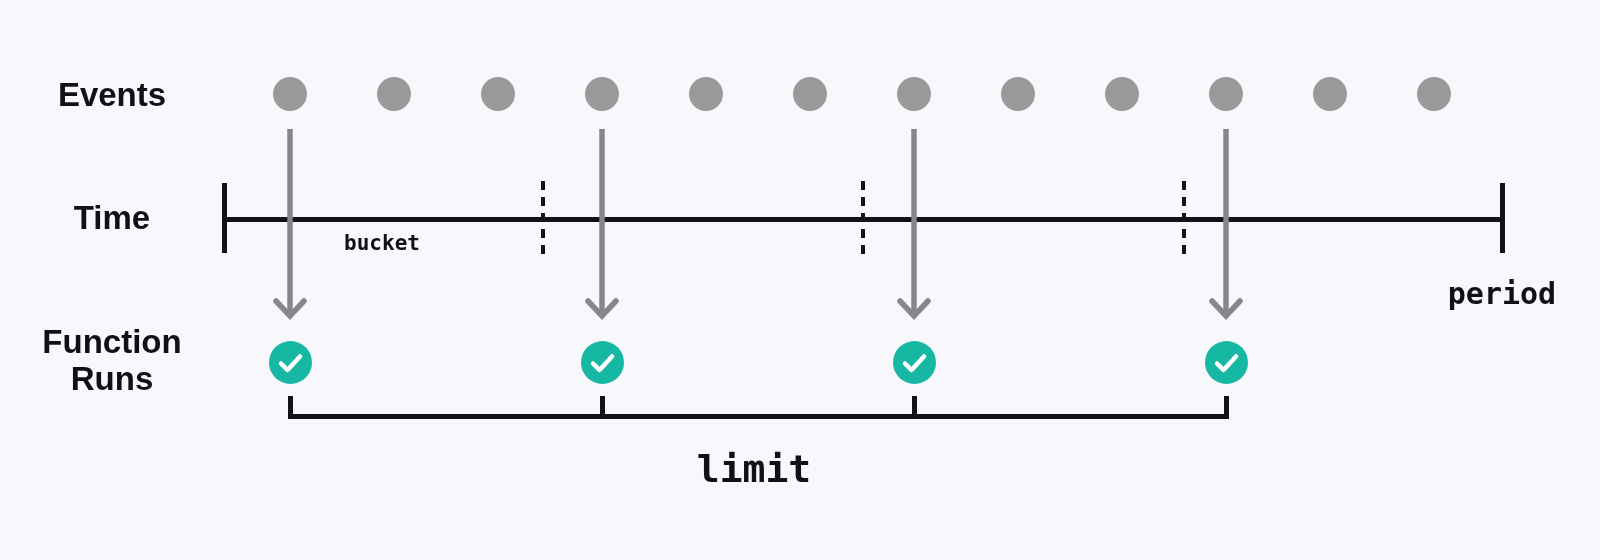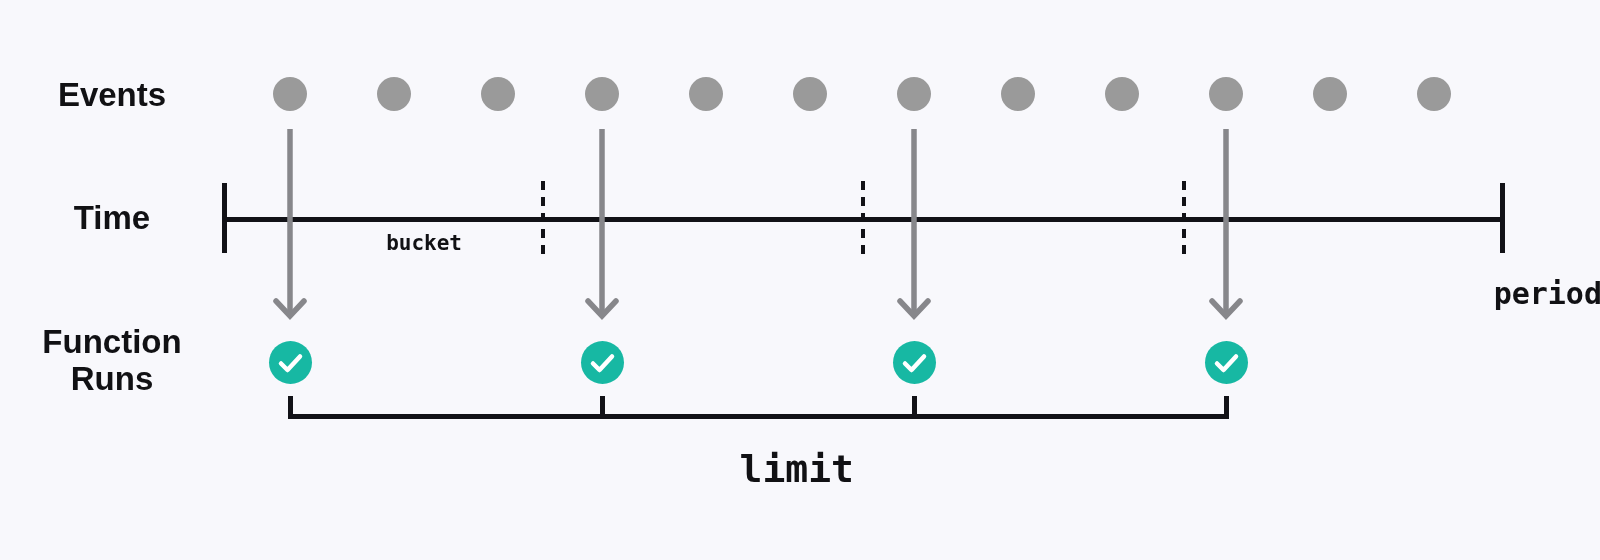--- a/index.html
+++ b/index.html
@@ -15,21 +15,21 @@
     position:absolute;left:0;width:224px;
     text-align:center;
     font-weight:bold;font-size:33px;line-height:40px;
     color:#111114;
   }
   .row-label.two-line{line-height:37px;}
   .mono-label{
     position:absolute;
     font-family:"DejaVu Sans Mono","Liberation Mono",monospace;
     font-weight:bold;color:#111114;
-    text-align:right;
+    text-align:center;
   }
   .dot{
     position:absolute;width:34px;height:34px;border-radius:50%;
   }
   .arrow-svg{position:absolute;z-index:3;}
   .tl-hline,.tl-cap,.bracket-bar,.bracket-stub{
     position:absolute;z-index:1;
   }
   .tl-dash{position:absolute;z-index:2;}
   .run-circle{

